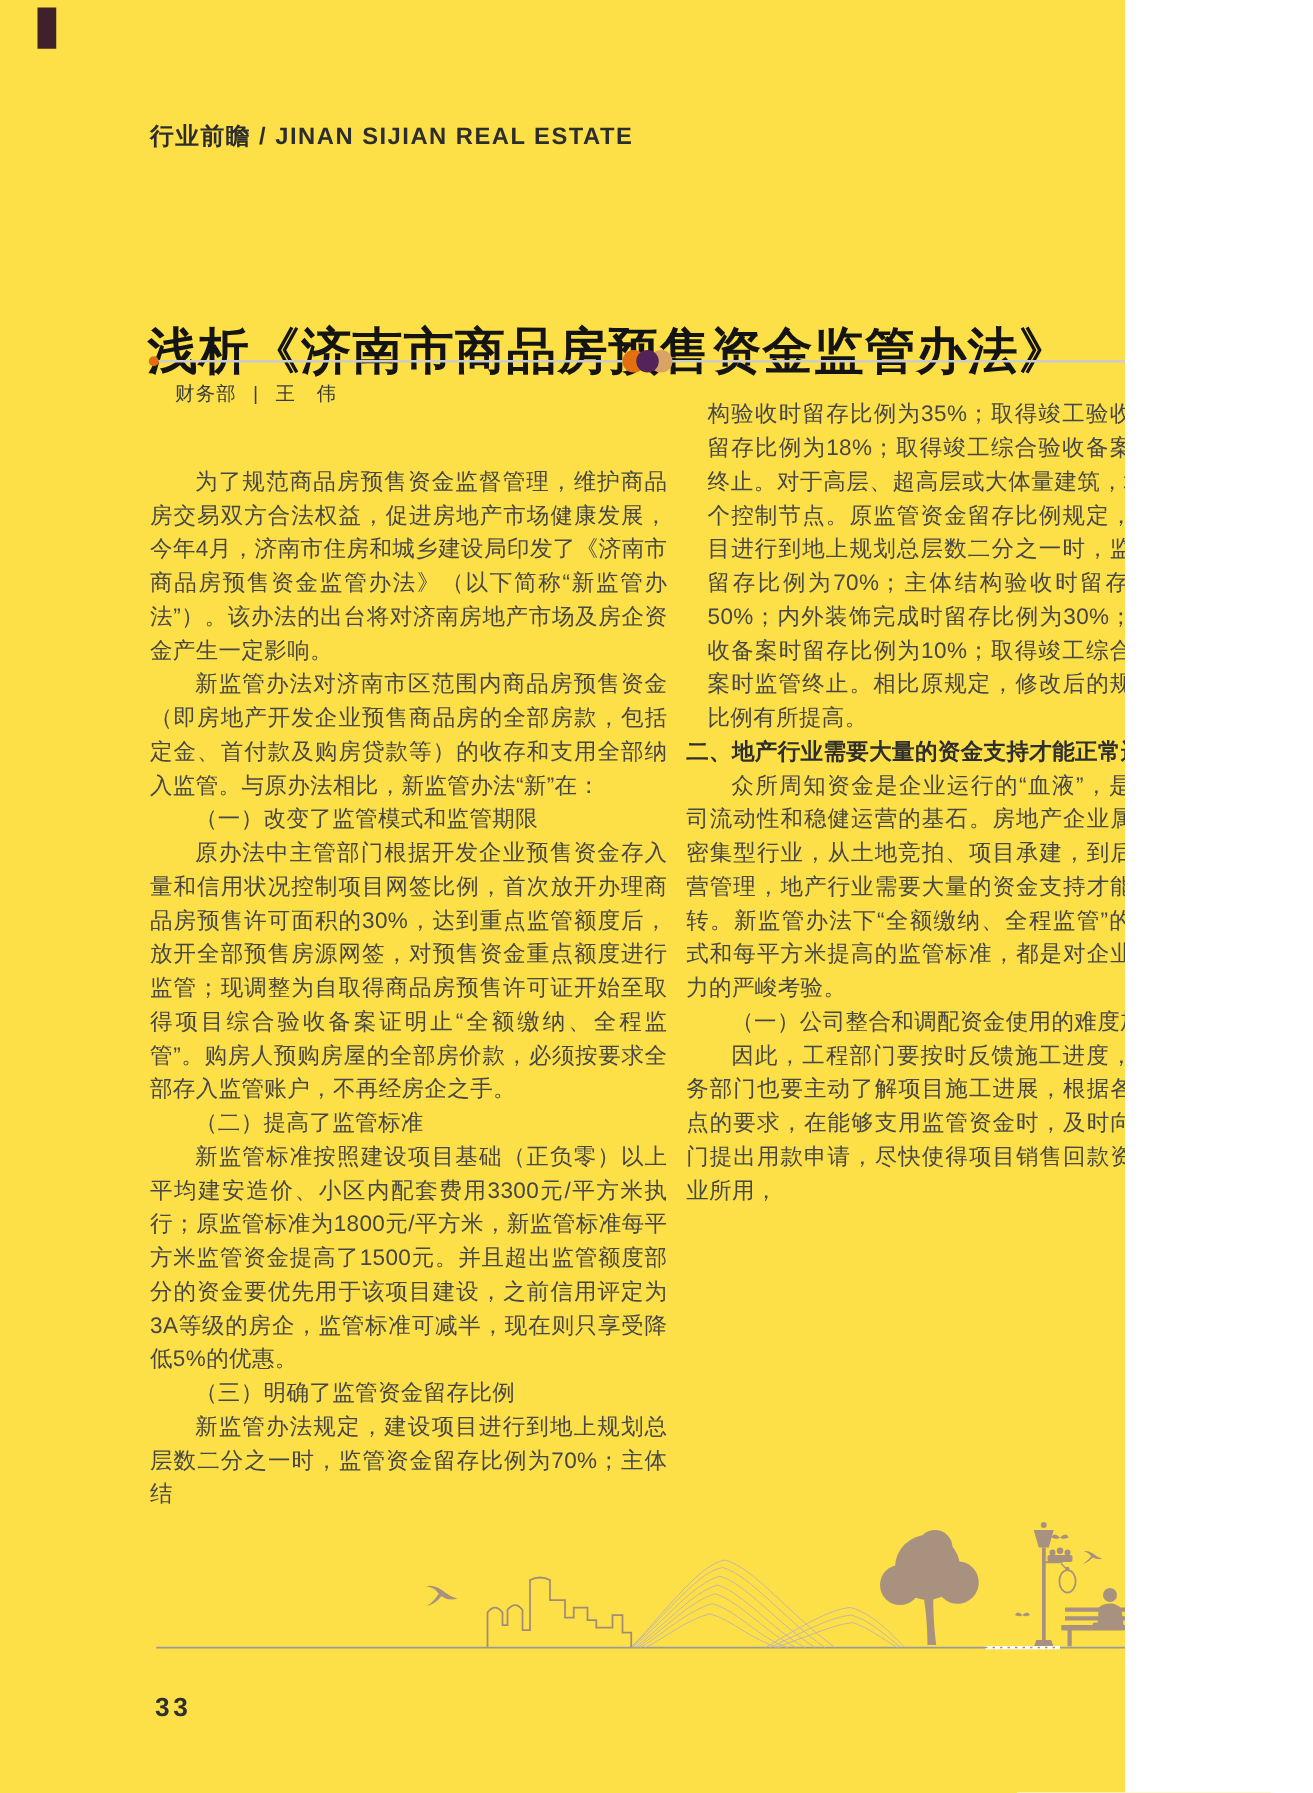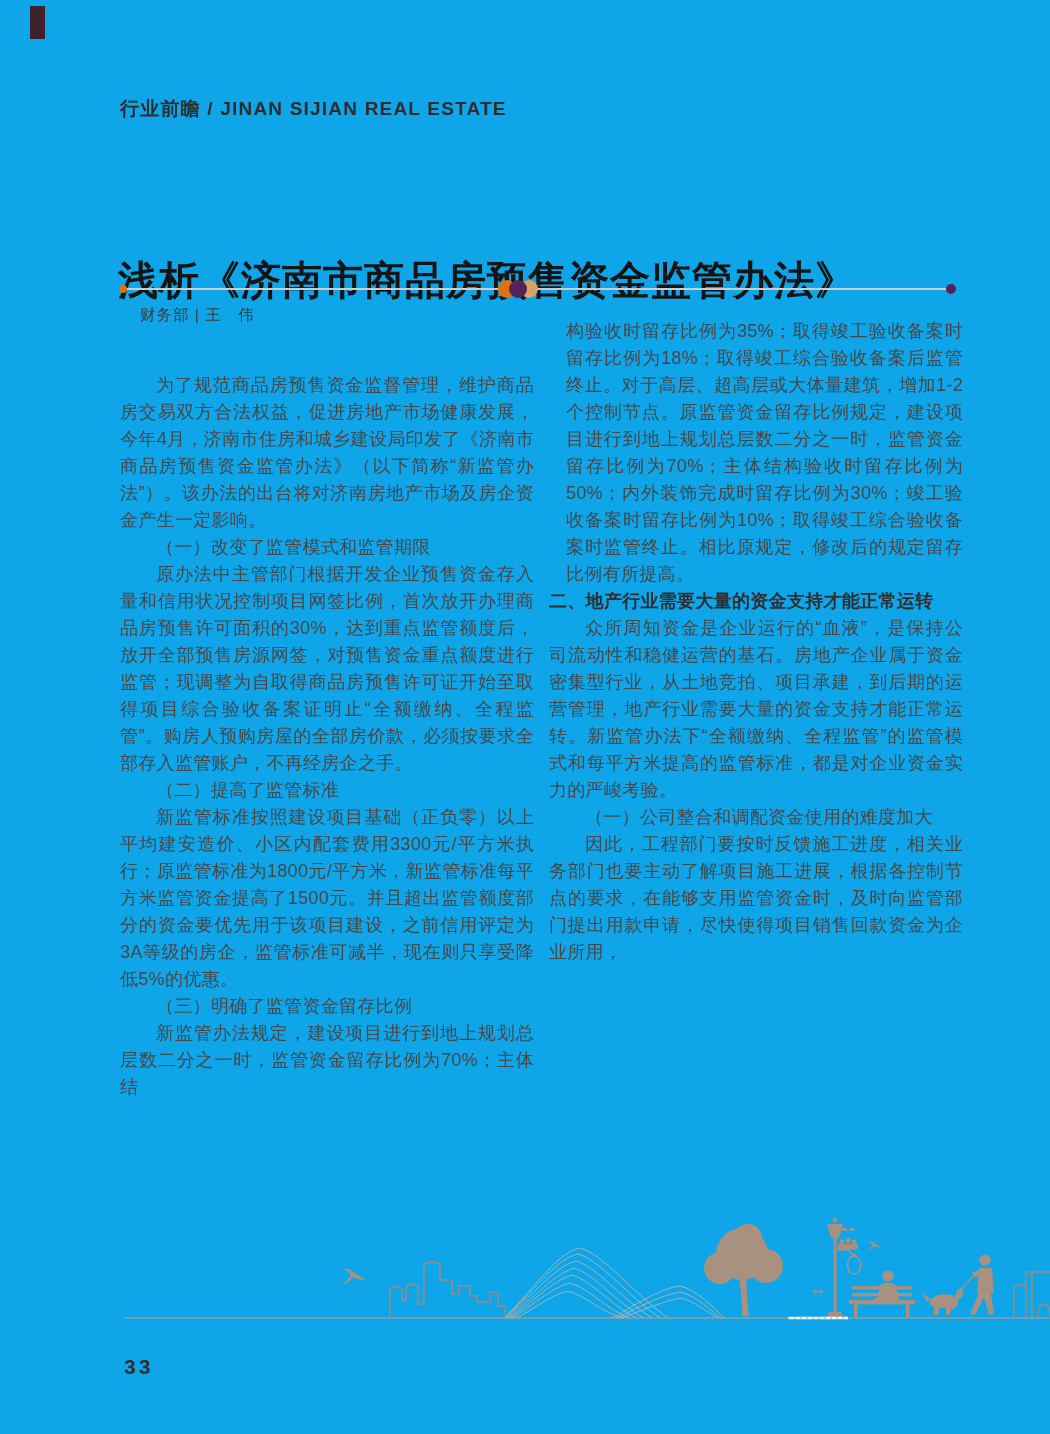--- a/index.html
+++ b/index.html
@@ -1,17 +1,17 @@
 <!DOCTYPE html>
 <html><head>
 <meta charset="utf-8">
 <style>
   html,body { margin:0; padding:0; background:#ffffff; }
   .page {
-    position:relative; width:1050px; height:1434px; background:#0ea5e9;
+    position:relative; width:900px; height:1434px; background:#fde047;
     overflow:hidden; font-family:"Liberation Sans","DejaVu Sans",sans-serif;
   }
   .corner-mark { position:absolute; left:30px; top:6px; width:15px; height:33px; background:#3e2129; }
   .section-label {
     position:absolute; left:120px; top:96px; font-size:19px; font-weight:bold;
     color:#2d2d2d; letter-spacing:1.2px; white-space:nowrap;
   }
   .article-title {
     position:absolute; left:118px; top:226px; white-space:nowrap;
     font-family:"Liberation Serif","DejaVu Serif",serif;
@@ -19,21 +19,21 @@
   }
   .divider { position:absolute; left:122px; top:288px; width:830px; height:2px; background:#cccccc; }
   .divider .dot { position:absolute; border-radius:50%; }
   .dot-left   { left:-3px; top:-3px; width:8px; height:8px; background:#e2700f; }
   .dot-right  { right:-4px; top:-4px; width:10px; height:10px; background:#542358; }
   .dot-cluster{ position:absolute; left:376px; top:-8px; width:50px; height:18px; }
   .dot-cluster .c { position:absolute; top:0; width:18px; height:18px; border-radius:50%; }
   .c-orange { left:0;  background:#e2700f; z-index:1; }
   .c-tan    { left:22px; background:#d9a365; z-index:1; }
   .c-purple { left:11px; background:#542358; z-index:2; }
-  .byline { position:absolute; left:140px; top:305px; font-size:15.5px; color:#3a3a3a; letter-spacing:1px; }
+  .byline { position:absolute; left:140px; top:305px; font-size:15.5px; color:#3a3a3a; letter-spacing:1px;font-family:Liberation Mono, monospace; }
   .column {
     position:absolute; width:414px; font-size:18px; line-height:27px;
     color:#474747; text-align:justify; letter-spacing:0.3px;
   }
   .column p { margin:0; }
   p.body-indent { text-indent:2em; }
   p.body { text-indent:0;margin-left:17px; }
   p.section-heading { font-weight:bold; color:#2e2e2e; text-indent:0; }
   #left-col  { left:120px; top:372px; }
   #right-col { left:549px; top:318px; }
@@ -58,20 +58,21 @@
       <span class="c c-tan"></span>
       <span class="c c-purple"></span>
     </span>
     <span class="dot dot-right"></span>
   </div>
 
   <div class="byline">财务部 | 王　伟</div>
 
   <div id="left-col" class="column">
       <p class="body-indent">为了规范商品房预售资金监督管理，维护商品房交易双方合法权益，促进房地产市场健康发展，今年4月，济南市住房和城乡建设局印发了《济南市商品房预售资金监管办法》（以下简称“新监管办法”）。该办法的出台将对济南房地产市场及房企资金产生一定影响。</p>
+      <p class="body-indent">新监管办法对济南市区范围内商品房预售资金（即房地产开发企业预售商品房的全部房款，包括定金、首付款及购房贷款等）的收存和支用全部纳入监管。与原办法相比，新监管办法“新”在：</p>
       <p class="body-indent">（一）改变了监管模式和监管期限</p>
       <p class="body-indent">原办法中主管部门根据开发企业预售资金存入量和信用状况控制项目网签比例，首次放开办理商品房预售许可面积的30%，达到重点监管额度后，放开全部预售房源网签，对预售资金重点额度进行监管；现调整为自取得商品房预售许可证开始至取得项目综合验收备案证明止“全额缴纳、全程监管”。购房人预购房屋的全部房价款，必须按要求全部存入监管账户，不再经房企之手。</p>
       <p class="body-indent">（二）提高了监管标准</p>
       <p class="body-indent">新监管标准按照建设项目基础（正负零）以上平均建安造价、小区内配套费用3300元/平方米执行；原监管标准为1800元/平方米，新监管标准每平方米监管资金提高了1500元。并且超出监管额度部分的资金要优先用于该项目建设，之前信用评定为3A等级的房企，监管标准可减半，现在则只享受降低5%的优惠。</p>
       <p class="body-indent">（三）明确了监管资金留存比例</p>
       <p class="body-indent">新监管办法规定，建设项目进行到地上规划总层数二分之一时，监管资金留存比例为70%；主体结</p>
     </div>
   <div id="right-col" class="column">
       <p class="body">构验收时留存比例为35%；取得竣工验收备案时留存比例为18%；取得竣工综合验收备案后监管终止。对于高层、超高层或大体量建筑，增加1-2个控制节点。原监管资金留存比例规定，建设项目进行到地上规划总层数二分之一时，监管资金留存比例为70%；主体结构验收时留存比例为50%；内外装饰完成时留存比例为30%；竣工验收备案时留存比例为10%；取得竣工综合验收备案时监管终止。相比原规定，修改后的规定留存比例有所提高。</p>
       <p class="section-heading">二、地产行业需要大量的资金支持才能正常运转</p>

